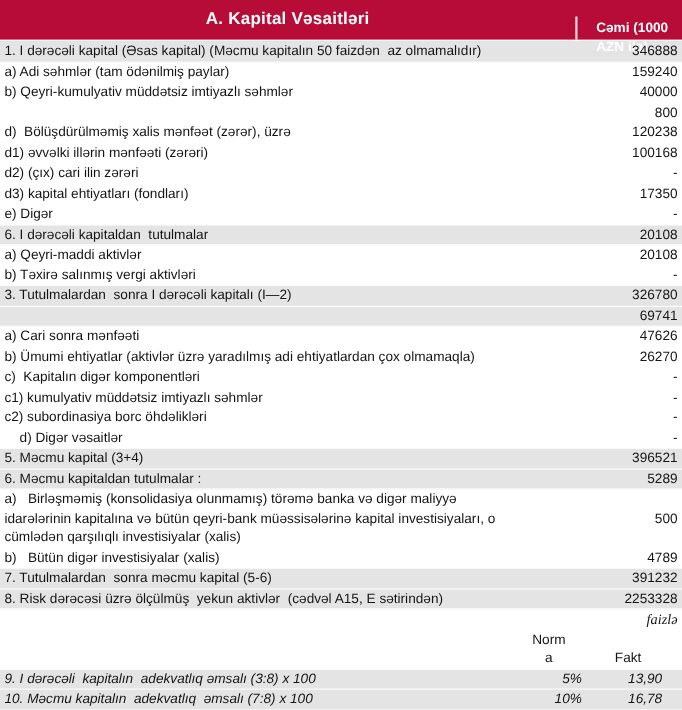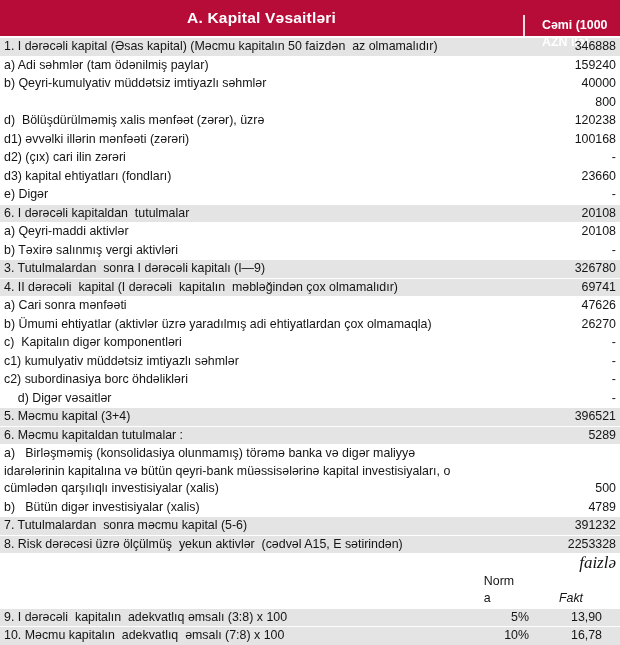--- a/index.html
+++ b/index.html
@@ -17,47 +17,47 @@
   .header-title{
     flex:1;display:flex;align-items:center;justify-content:center;
     font-weight:bold;font-size:15.5px;letter-spacing:.2px;
   }
   .header-total{
     width:97px;box-sizing:border-box;border-left:2px solid rgba(255,255,255,.85);
     font-weight:bold;font-size:12.4px;line-height:16.5px;padding:2px 4px 0 17px;margin-top:15px;
   }
   
   .row{
-    display:flex;align-items:flex-end;border-bottom:1px solid #fff;
+    display:flex;align-items:center;border-bottom:1px solid #fff;
     line-height:17.5px;min-height:17.5px;
   }
   .row.shade{background:var(--shade,#E4E4E4);}
   .label{flex:1 1 auto;padding-left:4px;white-space:pre-wrap;}
   .label.wide{max-width:462px;}
   .value{flex:0 0 92px;margin-left:auto;box-sizing:border-box;text-align:right;padding-right:4px;}
   .value.unit{
     font-family:"Liberation Serif","DejaVu Serif",serif;
-    font-style:italic;font-size:17px;
+    font-style:italic;font-size:13px;
   }
   
   .prow{
     display:flex;border-bottom:1px solid #fff;line-height:17.5px;min-height:17.5px;
     align-items:center;
   }
-  .prow.shade{background:var(--shade,#E4E4E4);}
+  .prow.shade{background:var(--shade,#E4E4E4);font-style:italic;}
   .prow .label{flex:1 1 auto;}
   .norma{flex:0 0 60px;box-sizing:border-box;text-align:right;padding-right:7px;margin-left:auto;}
   .fakt{flex:0 0 84px;box-sizing:border-box;text-align:right;padding-right:18px;}
   .phead{align-items:stretch;}
   .phead .norma{
-    text-align:left;white-space:pre-line;padding-right:14px;
+    text-align:center;white-space:pre-line;padding-right:14px;
     display:flex;flex-direction:column;justify-content:flex-end;align-items:center;
   }
   .phead .fakt{
-    display:flex;align-items:flex-end;justify-content:center;padding-right:14px;font-style:italic;
+    display:flex;align-items:flex-end;justify-content:center;padding-right:14px;
   }
 </style>
 </head>
 <body>
 
 <div class="report">
 
   <div class="header">
     <div class="header-title">A. Kapital Vəsaitləri</div>
     <div class="header-total">Cəmi (1000 AZN ilə)</div>
@@ -93,21 +93,21 @@
     <div class="value">100168</div>
   </div>
 
   <div class="row">
     <div class="label">d2) (çıx) cari ilin zərəri</div>
     <div class="value">-</div>
   </div>
 
   <div class="row">
     <div class="label">d3) kapital ehtiyatları (fondları)</div>
-    <div class="value">23660</div>
+    <div class="value">17350</div>
   </div>
 
   <div class="row">
     <div class="label">e) Digər</div>
     <div class="value">-</div>
   </div>
 
   <div class="row shade">
     <div class="label">6. I dərəcəli kapitaldan  tutulmalar</div>
     <div class="value">20108</div>
@@ -117,26 +117,25 @@
     <div class="label">a) Qeyri-maddi aktivlər</div>
     <div class="value">20108</div>
   </div>
 
   <div class="row">
     <div class="label">b) Təxirə salınmış vergi aktivləri</div>
     <div class="value">-</div>
   </div>
 
   <div class="row shade">
-    <div class="label">3. Tutulmalardan  sonra I dərəcəli kapitalı (I—9)</div>
+    <div class="label">3. Tutulmalardan  sonra I dərəcəli kapitalı (I—2)</div>
     <div class="value">326780</div>
   </div>
 
   <div class="row shade">
-    <div class="label">4. II dərəcəli  kapital (I dərəcəli  kapitalın  məbləğindən çox olmamalıdır)</div>
     <div class="value">69741</div>
   </div>
 
   <div class="row">
     <div class="label">a) Cari sonra mənfəəti</div>
     <div class="value">47626</div>
   </div>
 
   <div class="row">
     <div class="label">b) Ümumi ehtiyatlar (aktivlər üzrə yaradılmış adi ehtiyatlardan çox olmamaqla)</div>

